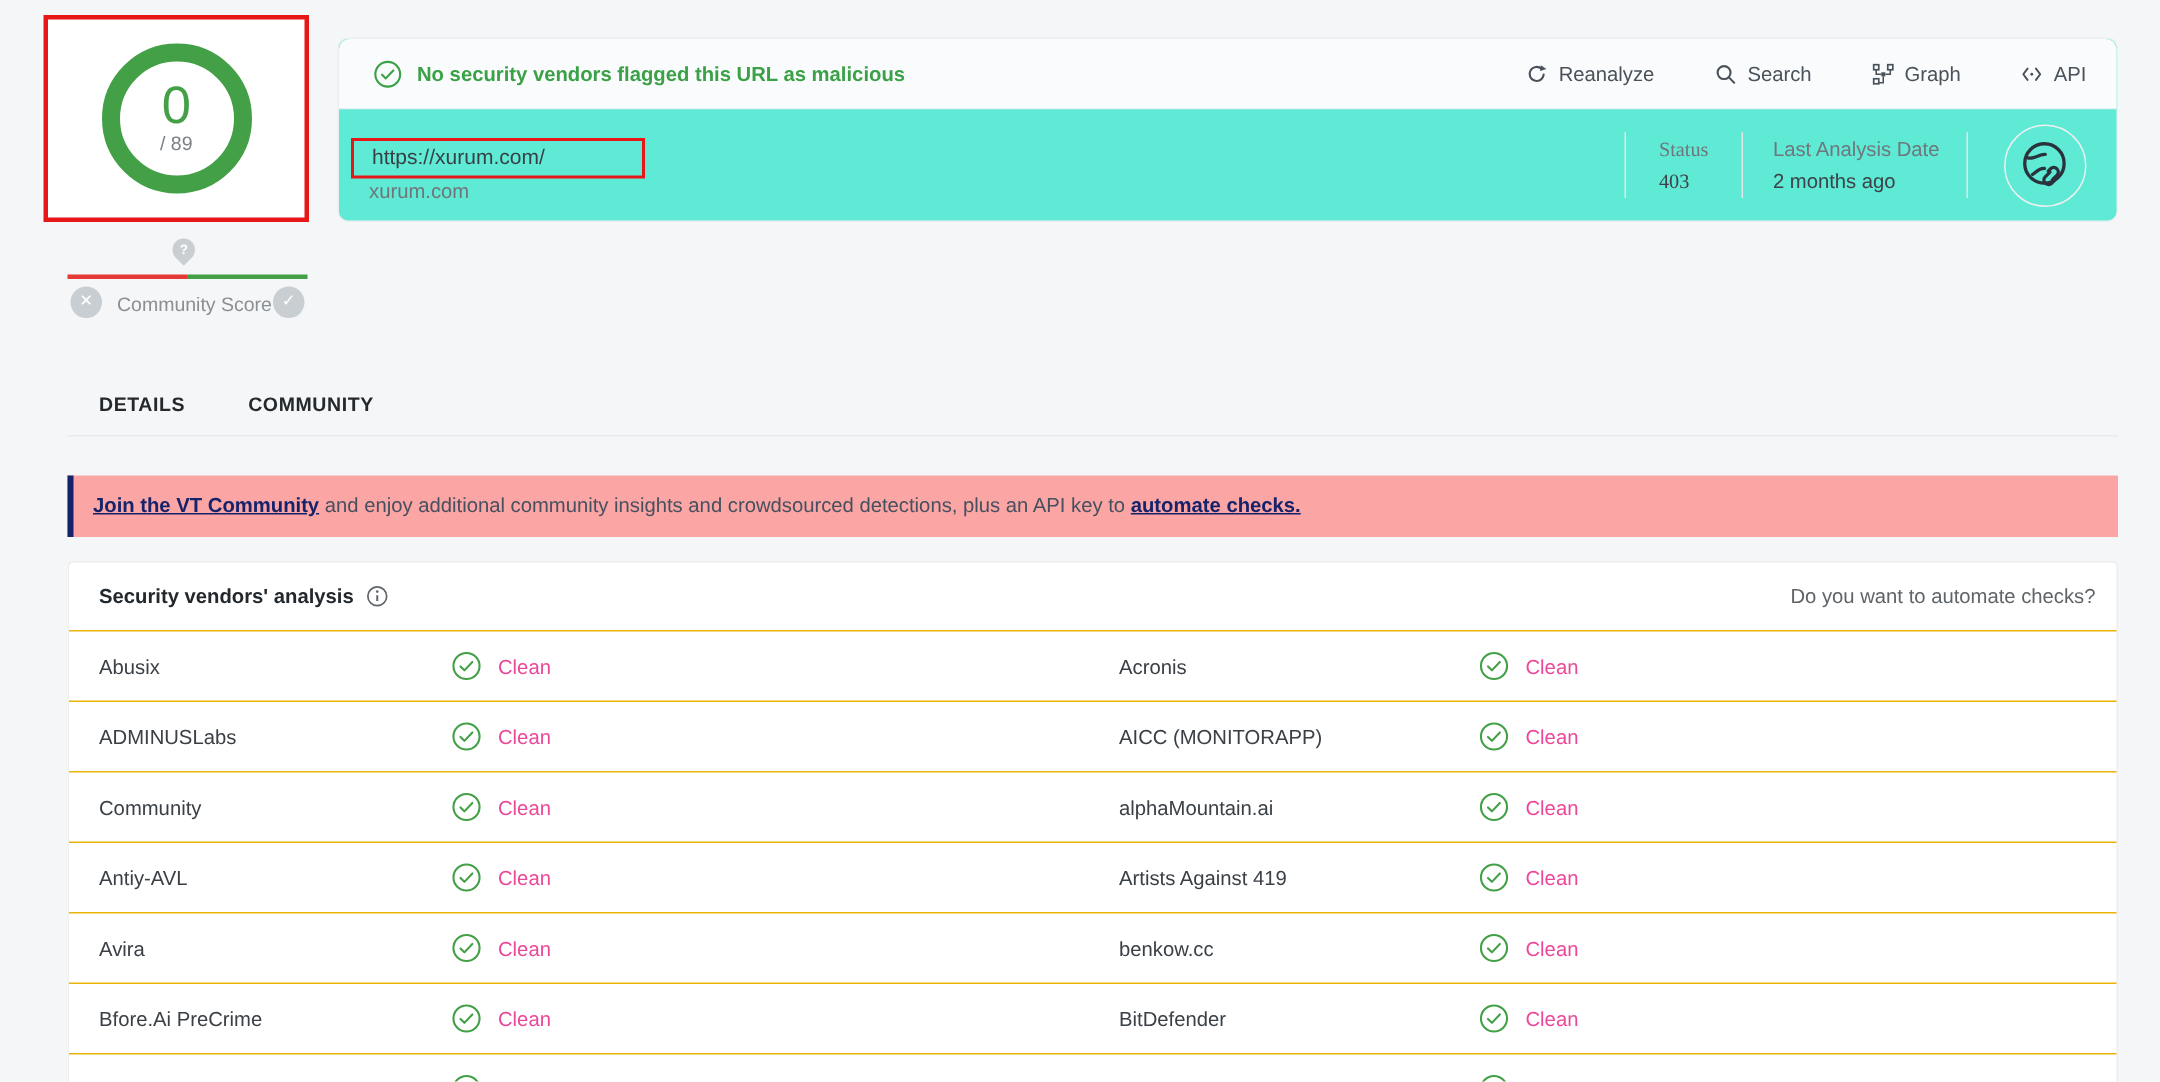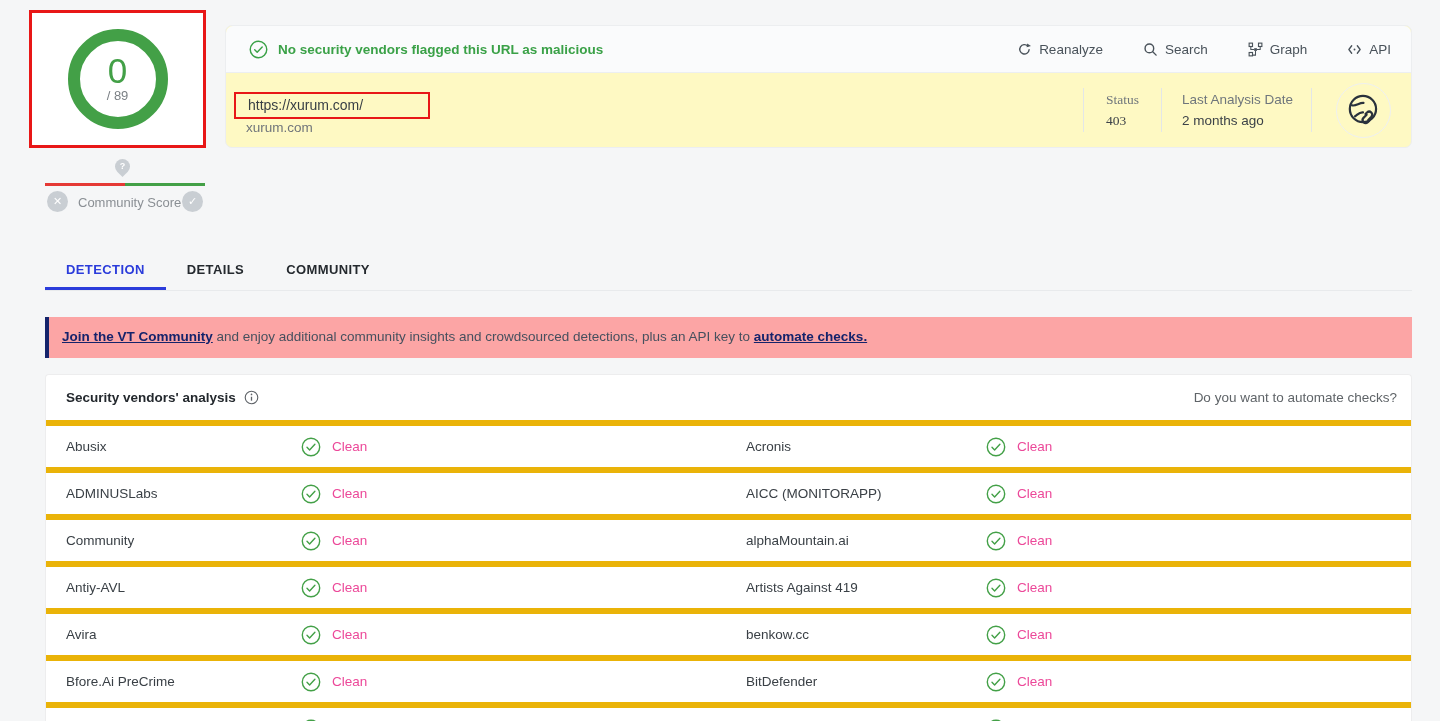--- a/index.html
+++ b/index.html
@@ -44,21 +44,21 @@
     background:#c9ced3; color:#fff; font-size:11px; text-align:center; line-height:21px;
     cursor:pointer;
   }
   .comm-x { left:47px; }
   .comm-check { left:182px; }
   .comm-label { position:absolute; left:78px; top:45px; font-size:13px; color:#8a8f94; }
 
   
   .header-card {
     position:absolute; left:225px; top:25px; width:1187px; height:123px;
-    background:#fef9c3; border-radius:7px; border:1px solid #eceef0;
+    background:#5eead4; border-radius:7px; border:1px solid #eceef0;
   }
   .verdict-row {
     height:47px; display:flex; align-items:center; padding:0 20px 0 23px;
     border-bottom:1px solid #eceff1; background:#fafbfc; border-radius:7px 7px 0 0;
   }
   .check-circle { display:inline-flex; width:19px; height:19px; flex:none; }
   .check-circle svg { width:100%; height:100%; }
   .verdict-text { margin-left:10px; font-size:13.5px; font-weight:bold; color:#3aa147; }
   .actions { margin-left:auto; display:flex; gap:40px; }
   .action {
@@ -112,21 +112,21 @@
   .vendors-card {
     position:absolute; left:45px; top:374px; width:1367px; height:400px;
     background:#fff; border:1px solid #ededee; border-bottom:none; border-radius:4px 4px 0 0;
   }
   .vendors-head { height:45px; display:flex; align-items:center; padding:0 14px 0 20px; }
   .vtitle { font-size:13.5px; font-weight:bold; color:#23282d; }
   .info { margin-left:8px; width:15px; height:15px; display:inline-flex; cursor:pointer; }
   .info svg { width:15px; height:15px; }
   .automate { margin-left:auto; font-size:13.5px; color:#5f6468; cursor:pointer;text-align:center; }
   .vrow {
-    height:47px; border-top:6px solid #eab308; padding-left:20px;
+    height:47px; border-top:1px solid #eab308; padding-left:20px;
     display:grid; grid-template-columns:235px 445px 240px auto; align-items:center;
   }
   .vname { font-size:13.5px; color:#3a4046; }
   .vstatus { display:flex; align-items:center; gap:11px; font-size:13.5px; color:#ec4899; }
   .clean-ic { display:inline-flex; width:20px; height:20px; flex:none; }
   .clean-ic svg { width:100%; height:100%; }
 </style>
 </head>
 <body>
 
@@ -226,21 +226,20 @@
             <path d="M11.5 26c2.5-1.5 4-4.2 7.5-3.8"></path>
             <path d="M22.5 24.5l-3 3a2.9 2.9 0 0 0 4.1 4.1l1.5-1.5"></path>
             <path d="M24 29.5l3-3a2.9 2.9 0 0 0-4.1-4.1l-1.5 1.5"></path>
           </svg>
         </div>
       </div>
     </div>
   </div>
 
   <div class="tabbar">
-    <div class="tab active">DETECTION</div>
     <div class="tab">DETAILS</div>
     <div class="tab">COMMUNITY</div>
   </div>
 
   <div class="banner">
     <span class="blink">Join the VT Community</span><span> and enjoy additional community insights and crowdsourced detections, plus an API key to </span><span class="blink">automate checks.</span>
   </div>
 
   <div class="vendors-card">
     <div class="vendors-head">

